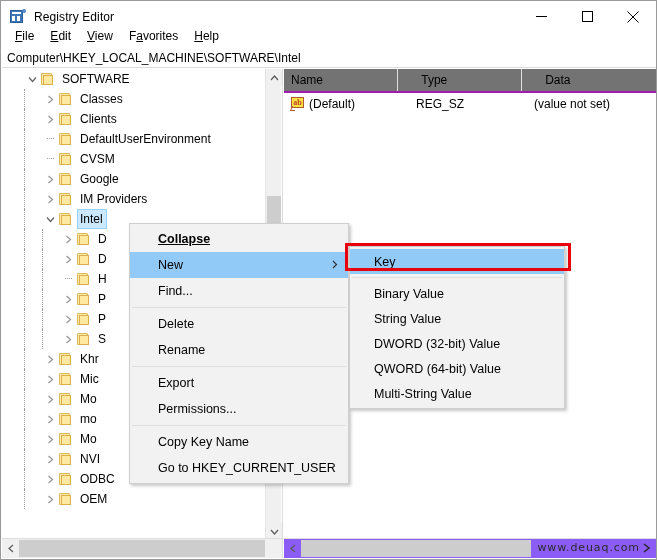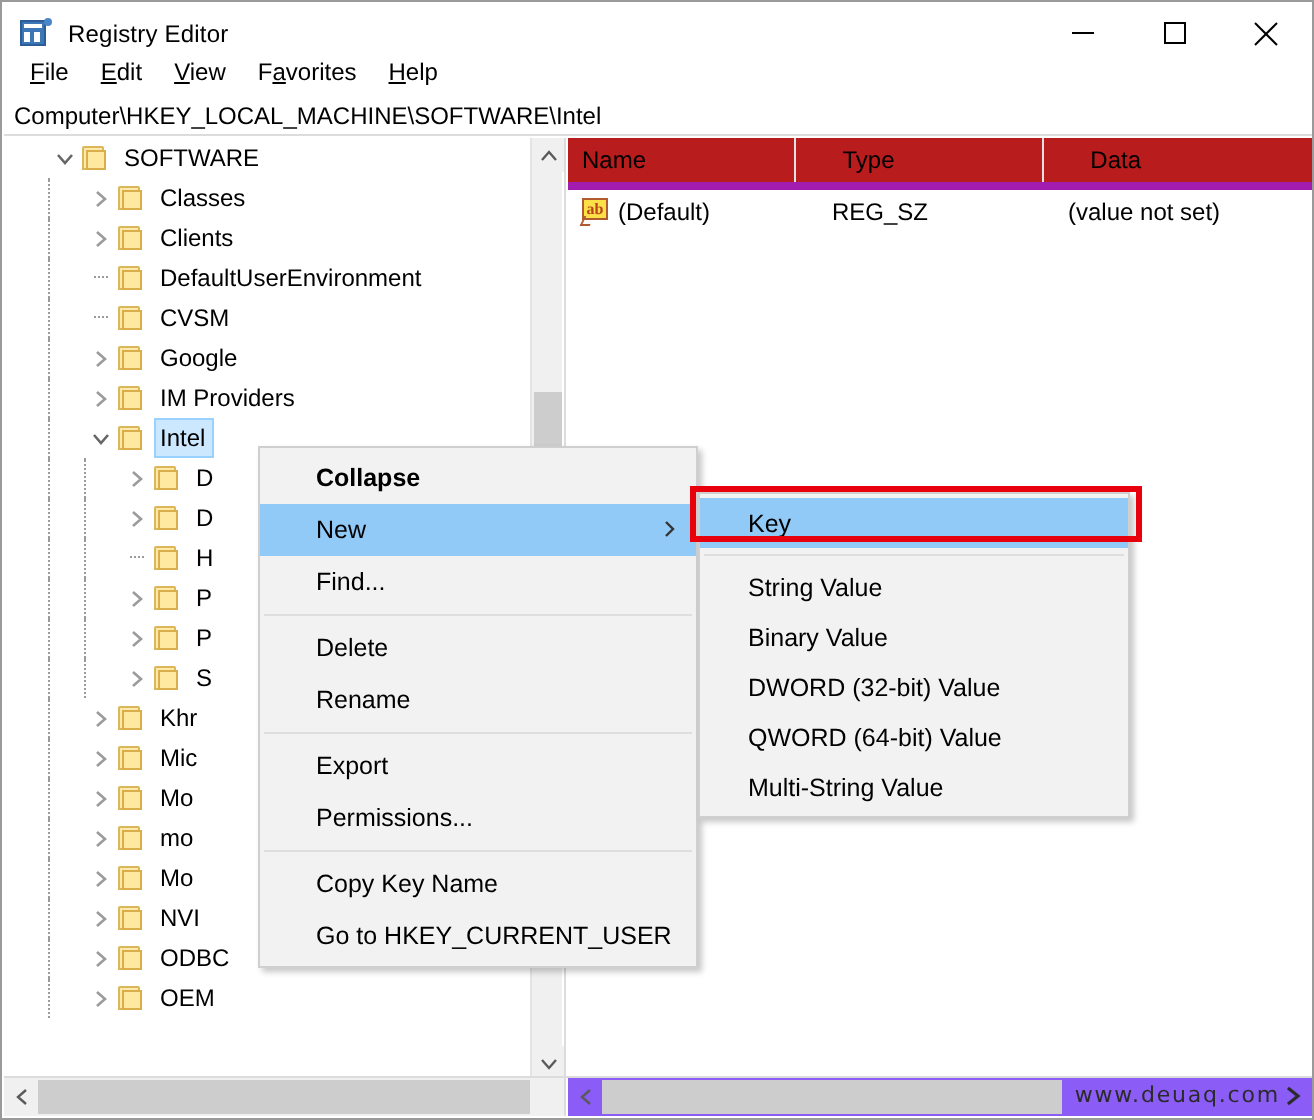--- a/index.html
+++ b/index.html
@@ -217,22 +217,22 @@
   .list-pane {
     position: absolute;
     left: 283px; top: 68px;
     width: 372px; height: 471px;
     background: #ffffff;
     overflow: hidden;
   }
   .list-header {
     display: flex;
     height: 22px;
-    border-bottom: 4px solid #a21caf;
-    background: #b91c1c;
+    border-bottom: 2px solid #a21caf;
+    background: #737373;
     gap: 16px;
   }
   .lh-cell {
     font-size: 12px;
     display: flex; align-items: center;
     padding-left: 7px;
     border-right: 1px solid #e0e0e0;
     box-sizing: border-box;
     color: #000;
   }
@@ -349,21 +349,21 @@
     height: 26px;
     display: flex;
     align-items: center;
     padding-left: 28px;
     padding-right: 10px;
     font-size: 12.5px;
     color: #000;
     position: relative;
     box-sizing: border-box;
   }
-  .ctx-item.bold { font-weight: bold; }
+  .ctx-item.bold { font-weight: bold; text-decoration: underline; }
   .ctx-item.highlight { background: #91c9f7; }
   .ctx-item .sub-arrow {
     position: absolute;
     right: 10px;
     top: 50%;
     transform: translateY(-50%);
   }
   .ctx-sep {
     height: 1px;
     background: #dedede;
@@ -822,24 +822,24 @@
         <span>Go to HKEY_CURRENT_USER</span>
       </div>
     </div>
 
   <div class="sub-menu" id="sub-menu">
       <div class="sub-item highlight">
         <span>Key</span>
       </div>
       <div class="ctx-sep"></div>
       <div class="sub-item">
+        <span>Binary Value</span>
+      </div>
+      <div class="sub-item">
         <span>String Value</span>
-      </div>
-      <div class="sub-item">
-        <span>Binary Value</span>
       </div>
       <div class="sub-item">
         <span>DWORD (32-bit) Value</span>
       </div>
       <div class="sub-item">
         <span>QWORD (64-bit) Value</span>
       </div>
       <div class="sub-item">
         <span>Multi-String Value</span>
       </div>

